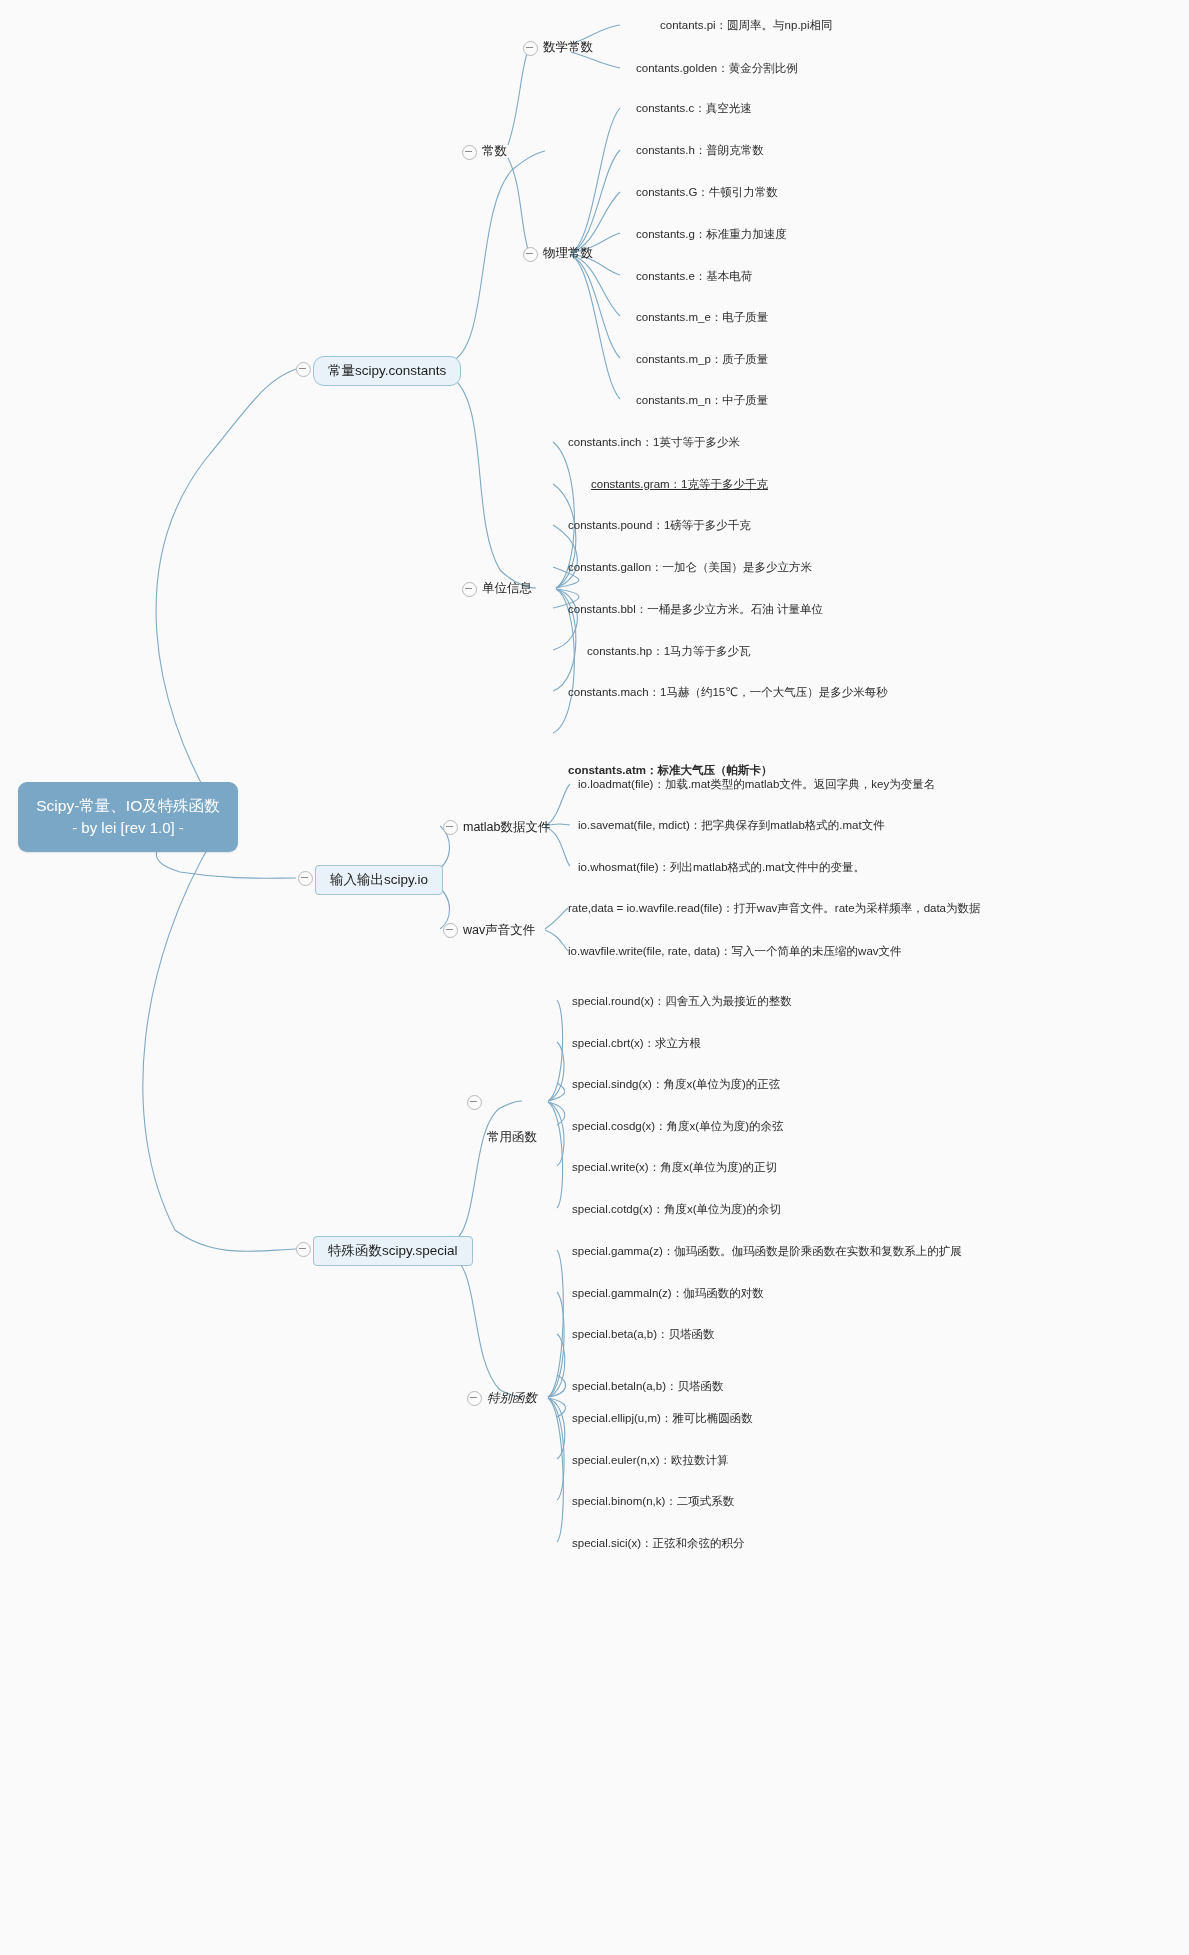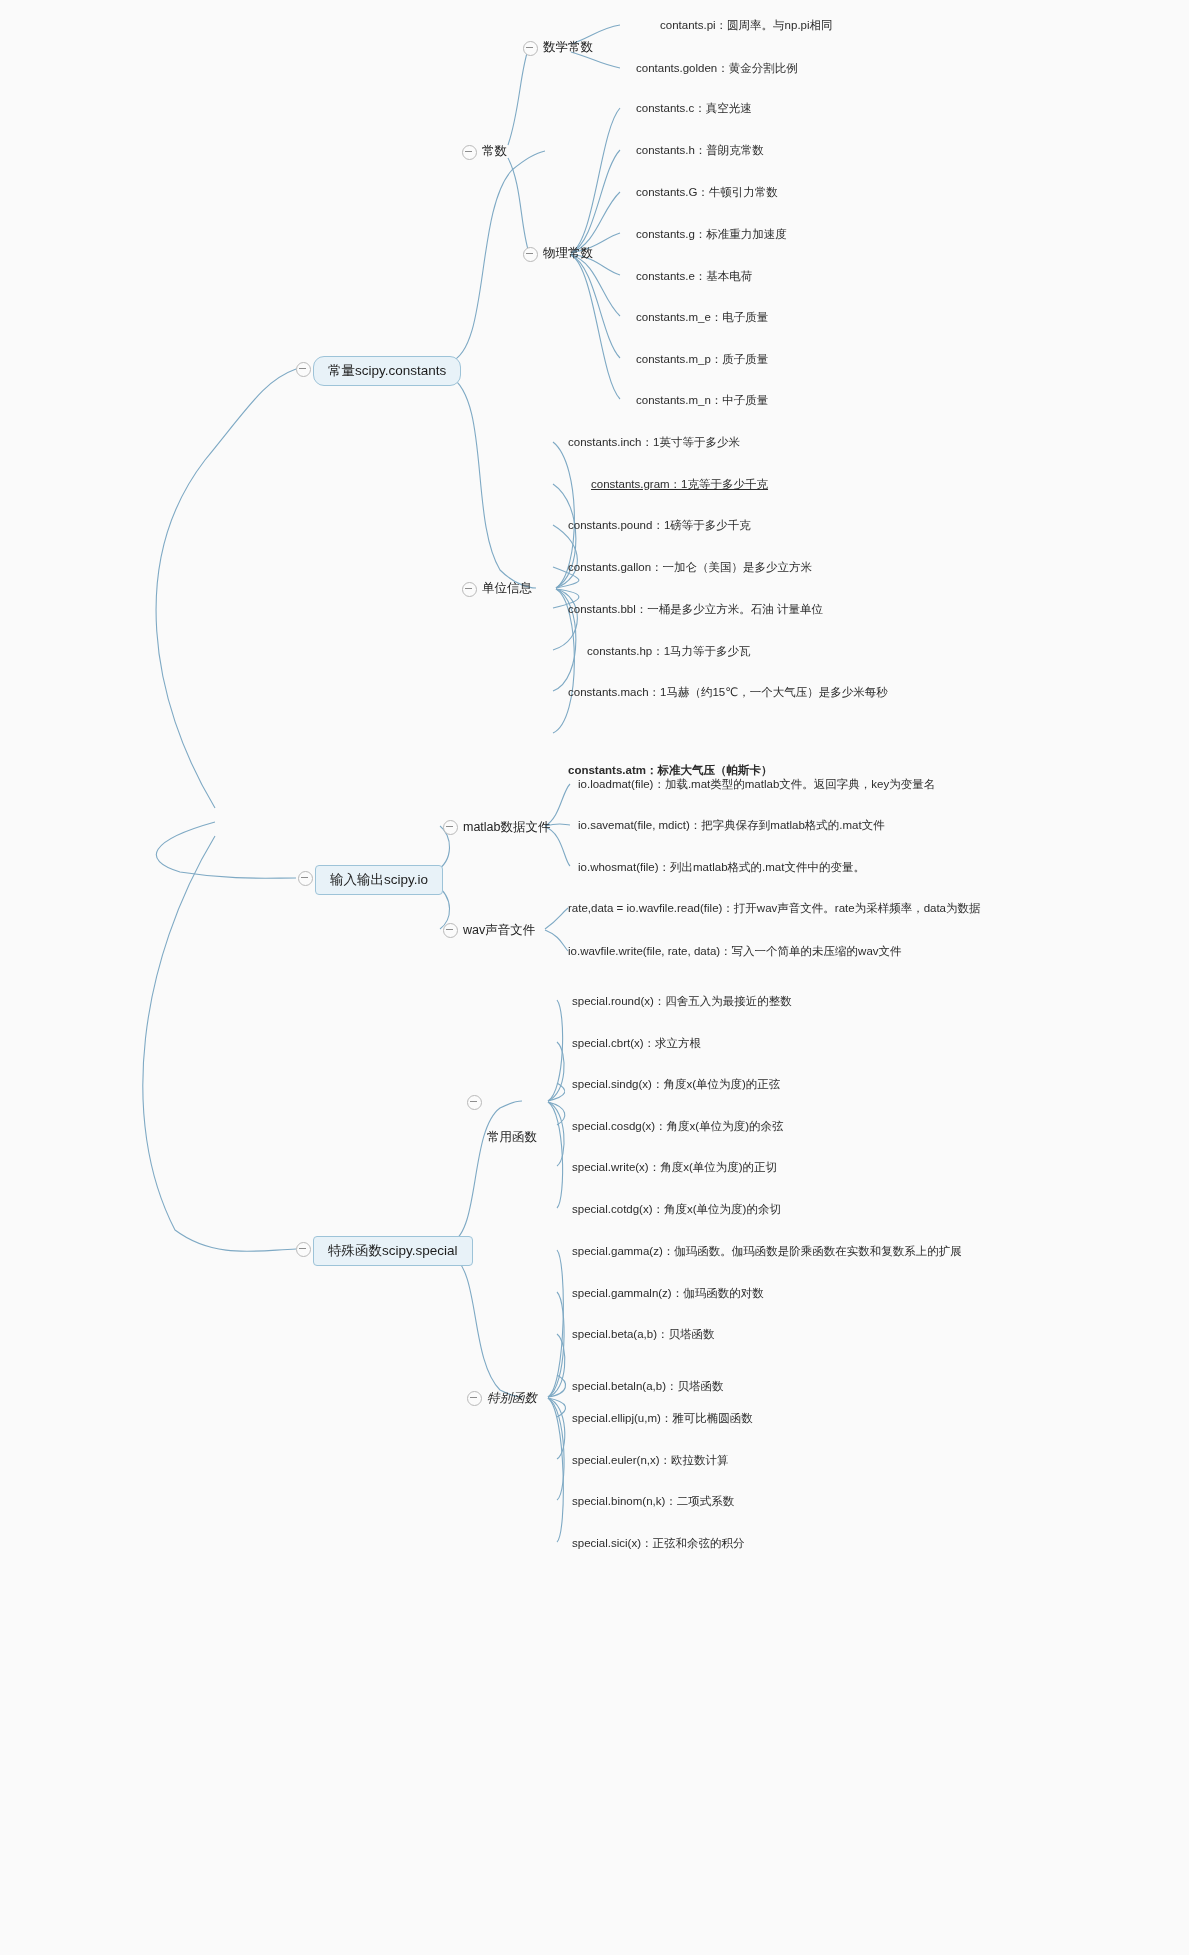--- a/index.html
+++ b/index.html
@@ -130,20 +130,24 @@
       <path d="M548,1397 C 567,1387 568,1303 557,1292"></path>
       <path d="M548,1397 C 568,1391 569,1344 557,1334"></path>
       <path d="M548,1397 C 569,1394 570,1382 557,1375"></path>
       <path d="M548,1398 C 569,1402 570,1410 557,1417"></path>
       <path d="M548,1398 C 568,1405 569,1451 557,1459"></path>
       <path d="M548,1398 C 567,1409 568,1492 557,1500"></path>
       <path d="M548,1398 C 566,1412 567,1533 557,1542"></path>
     </g>
   </svg>
 
+  <div class="node root" style="left:18px;top:782px;width:188px;">
+    <div class="l1">Scipy-常量、IO及特殊函数</div>
+    <div class="l2">- by lei [rev 1.0] -</div>
+  </div>
 
   <span class="toggle" style="left:296px;top:362px;"></span>
   <div class="node lvl1" style="left:313px;top:356px;border-radius:11px;">常量scipy.constants</div>
 
   <span class="toggle" style="left:462px;top:145px;"></span>
   <div class="node lvl2" style="left:482px;top:141px;">常数</div>
 
   <span class="toggle" style="left:523px;top:41px;"></span>
   <div class="node lvl2" style="left:543px;top:37px;">数学常数</div>
 

